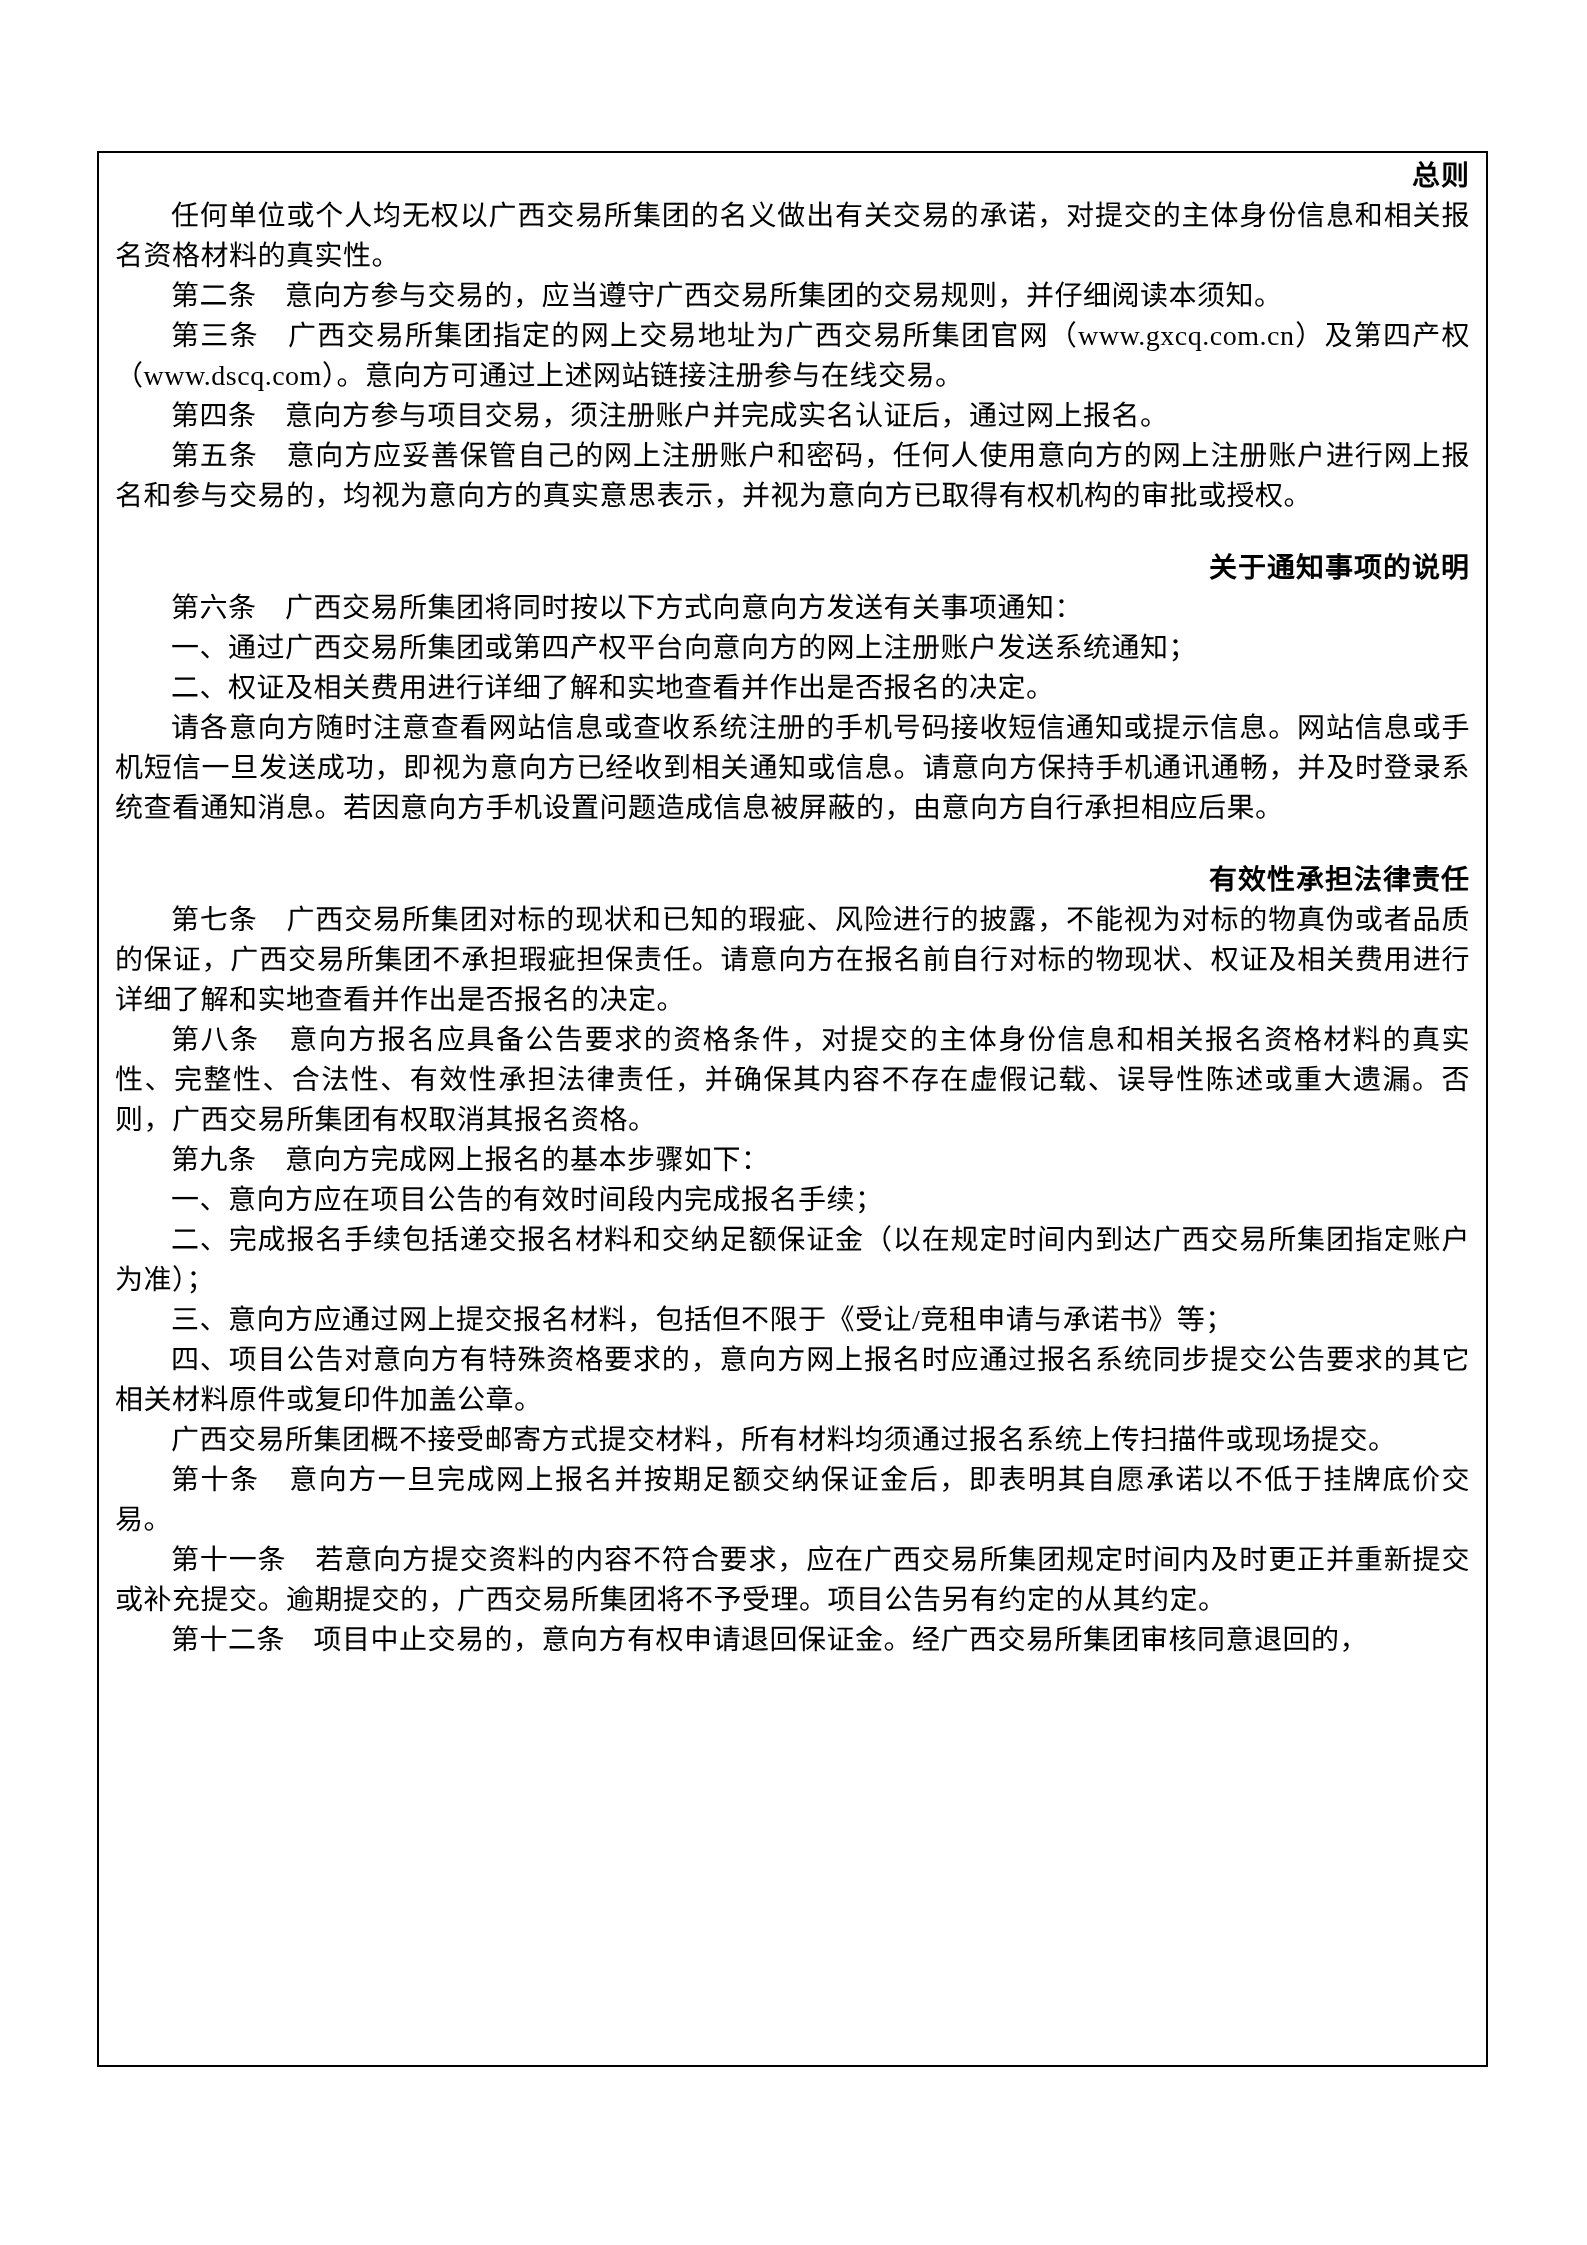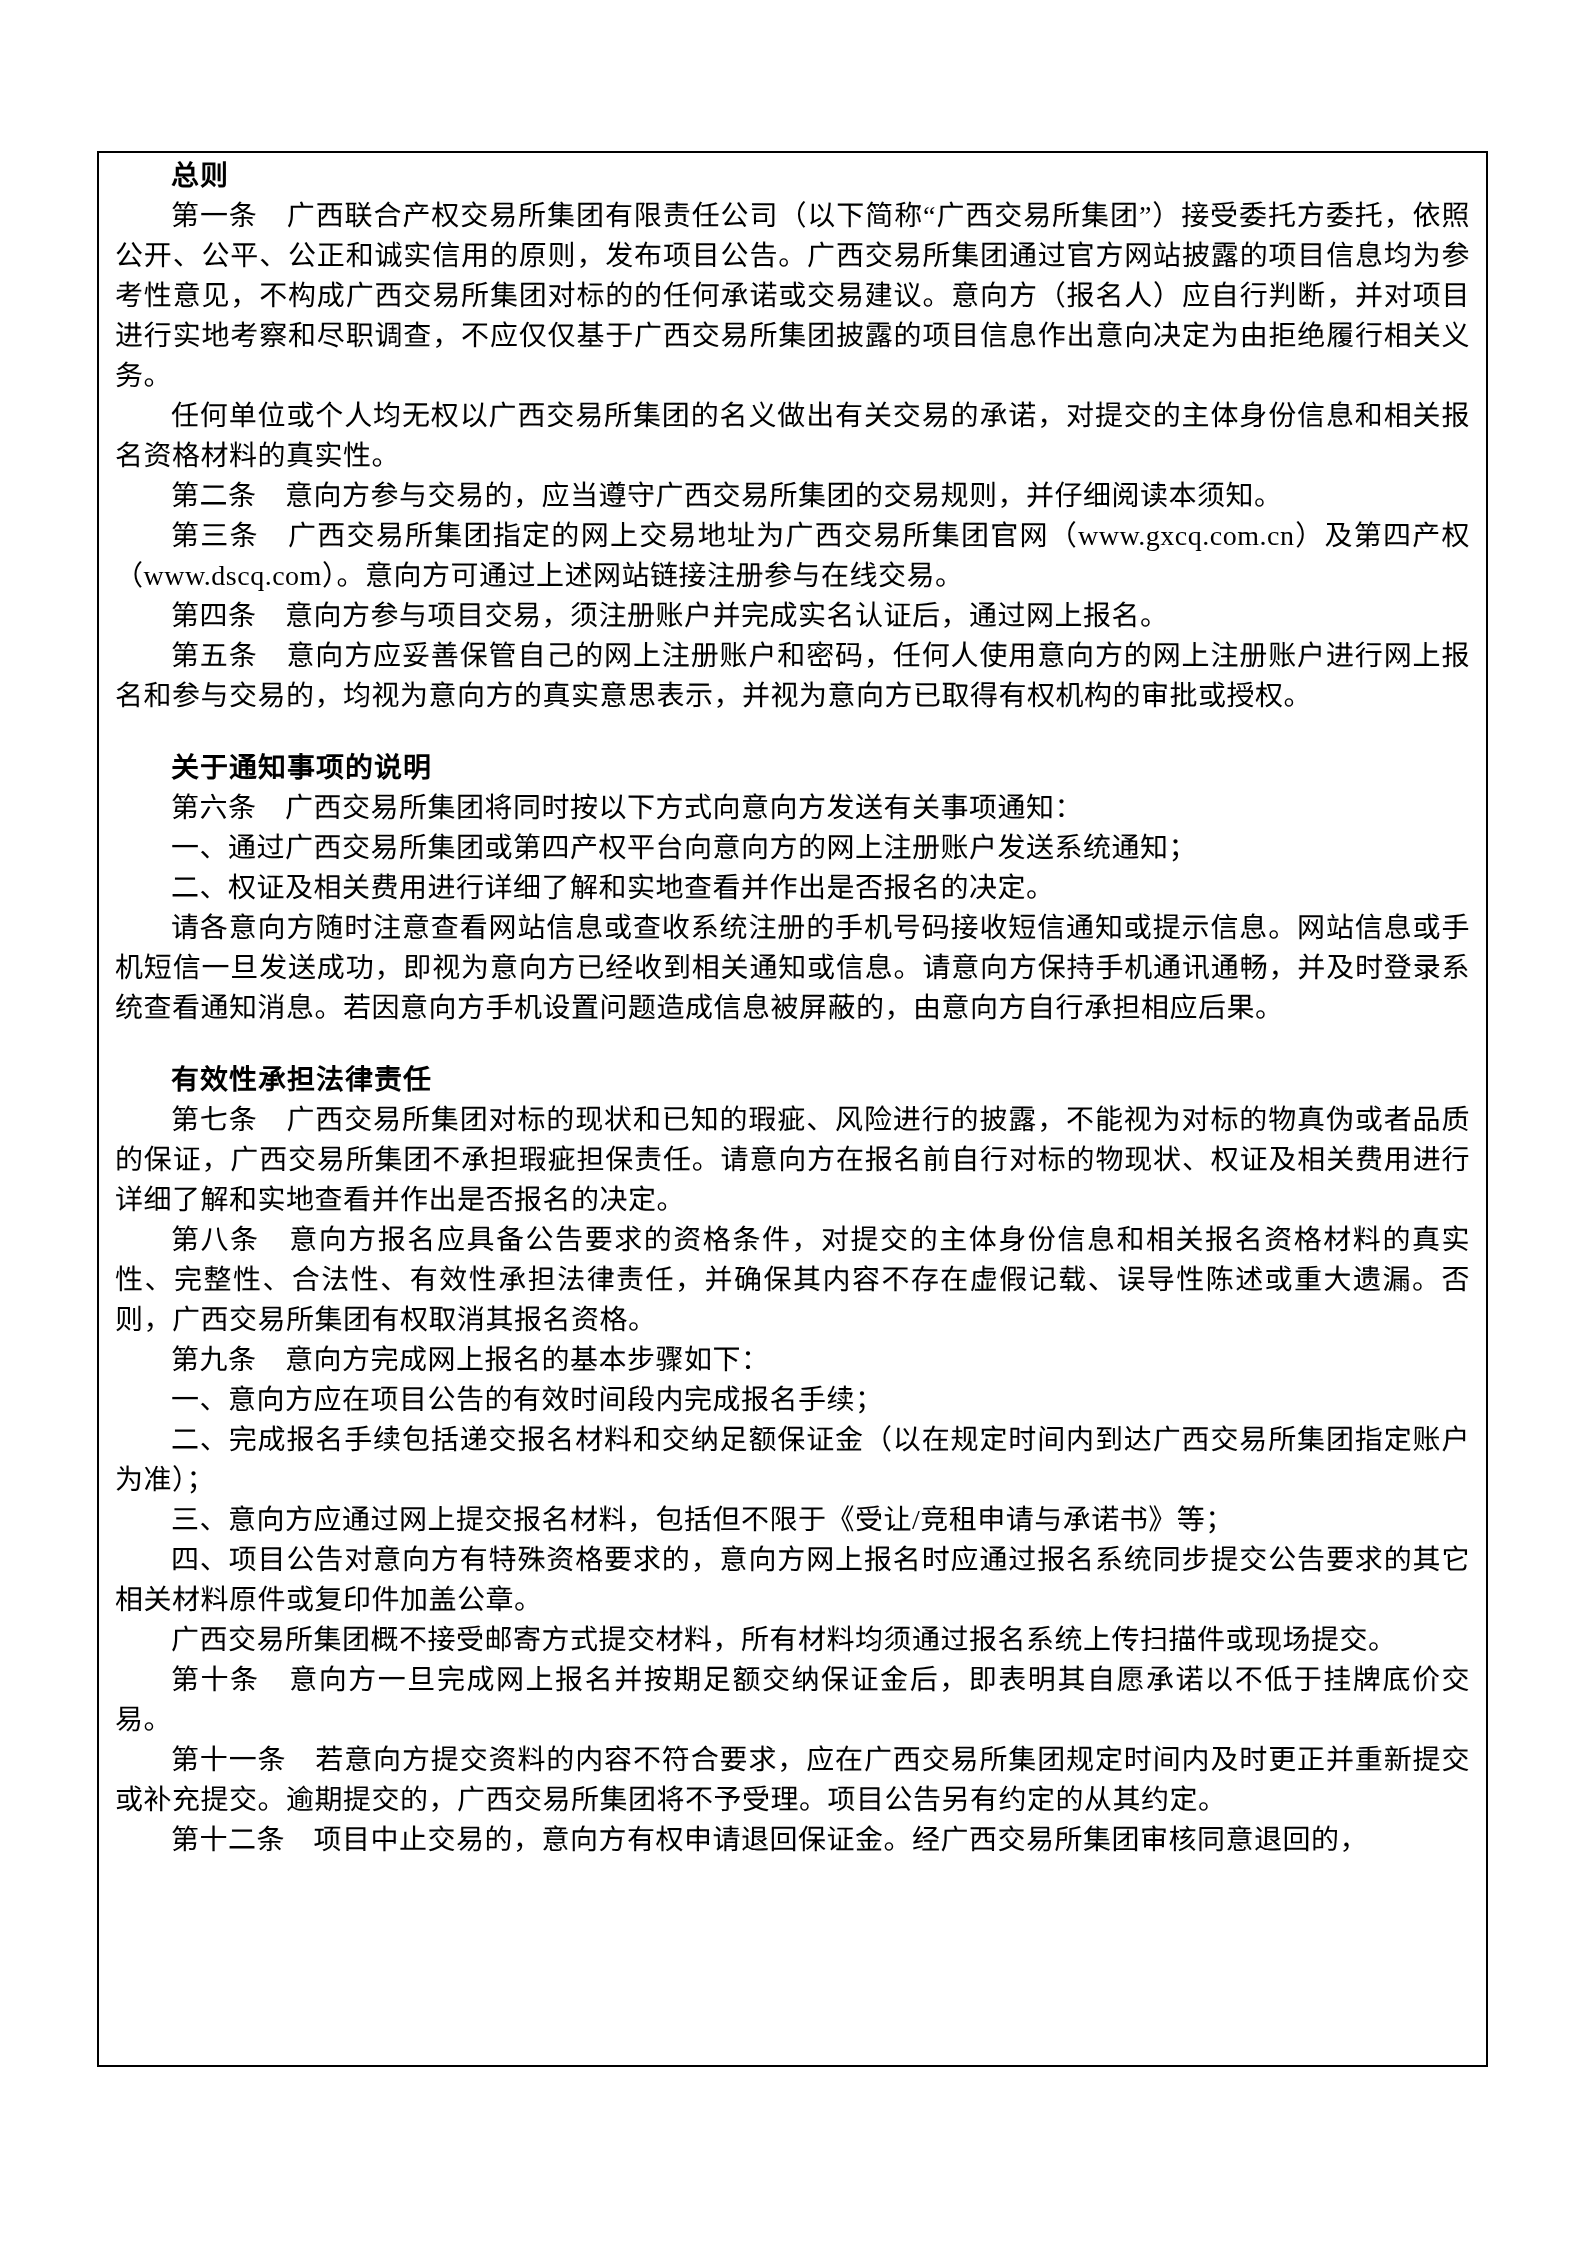--- a/index.html
+++ b/index.html
@@ -31,35 +31,34 @@
     margin: 0;
     font-size: 28px;
     line-height: 40px;
     text-indent: 2em;
     text-align: justify;
     letter-spacing: 0.5px;
     word-break: break-all;
   }
   .doc-box p.heading {
     font-weight: bold;
-    text-align: left;
+    text-align: right;
     text-indent: 2em; 
     letter-spacing: 1px;
   }
   .doc-box p.spaced-before {
     margin-top: 32px; 
   }
 </style>
 </head>
 <body>
 
 <div class="page">
   <div class="doc-box">
     <p class="heading">总则</p>
-    <p>第一条　广西联合产权交易所集团有限责任公司（以下简称“广西交易所集团”）接受委托方委托，依照公开、公平、公正和诚实信用的原则，发布项目公告。广西交易所集团通过官方网站披露的项目信息均为参考性意见，不构成广西交易所集团对标的的任何承诺或交易建议。意向方（报名人）应自行判断，并对项目进行实地考察和尽职调查，不应仅仅基于广西交易所集团披露的项目信息作出意向决定为由拒绝履行相关义务。</p>
     <p>任何单位或个人均无权以广西交易所集团的名义做出有关交易的承诺，对提交的主体身份信息和相关报名资格材料的真实性。</p>
     <p>第二条　意向方参与交易的，应当遵守广西交易所集团的交易规则，并仔细阅读本须知。</p>
     <p>第三条　广西交易所集团指定的网上交易地址为广西交易所集团官网（www.gxcq.com.cn）及第四产权（www.dscq.com）。意向方可通过上述网站链接注册参与在线交易。</p>
     <p>第四条　意向方参与项目交易，须注册账户并完成实名认证后，通过网上报名。</p>
     <p>第五条　意向方应妥善保管自己的网上注册账户和密码，任何人使用意向方的网上注册账户进行网上报名和参与交易的，均视为意向方的真实意思表示，并视为意向方已取得有权机构的审批或授权。</p>
     <p class="heading spaced-before">关于通知事项的说明</p>
     <p>第六条　广西交易所集团将同时按以下方式向意向方发送有关事项通知：</p>
     <p>一、通过广西交易所集团或第四产权平台向意向方的网上注册账户发送系统通知；</p>
     <p>二、权证及相关费用进行详细了解和实地查看并作出是否报名的决定。</p>
     <p>请各意向方随时注意查看网站信息或查收系统注册的手机号码接收短信通知或提示信息。网站信息或手机短信一旦发送成功，即视为意向方已经收到相关通知或信息。请意向方保持手机通讯通畅，并及时登录系统查看通知消息。若因意向方手机设置问题造成信息被屏蔽的，由意向方自行承担相应后果。</p>

